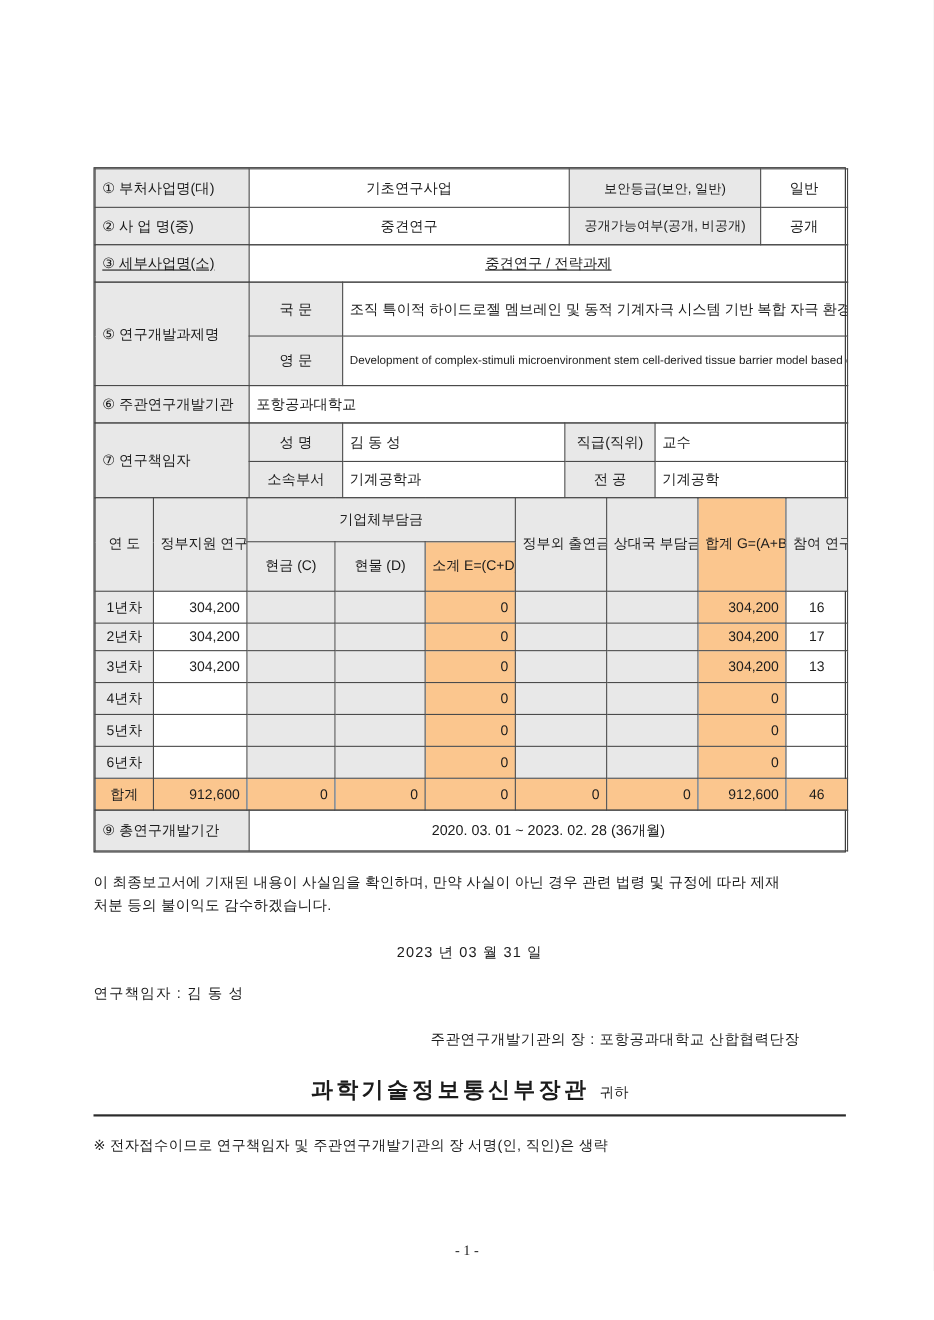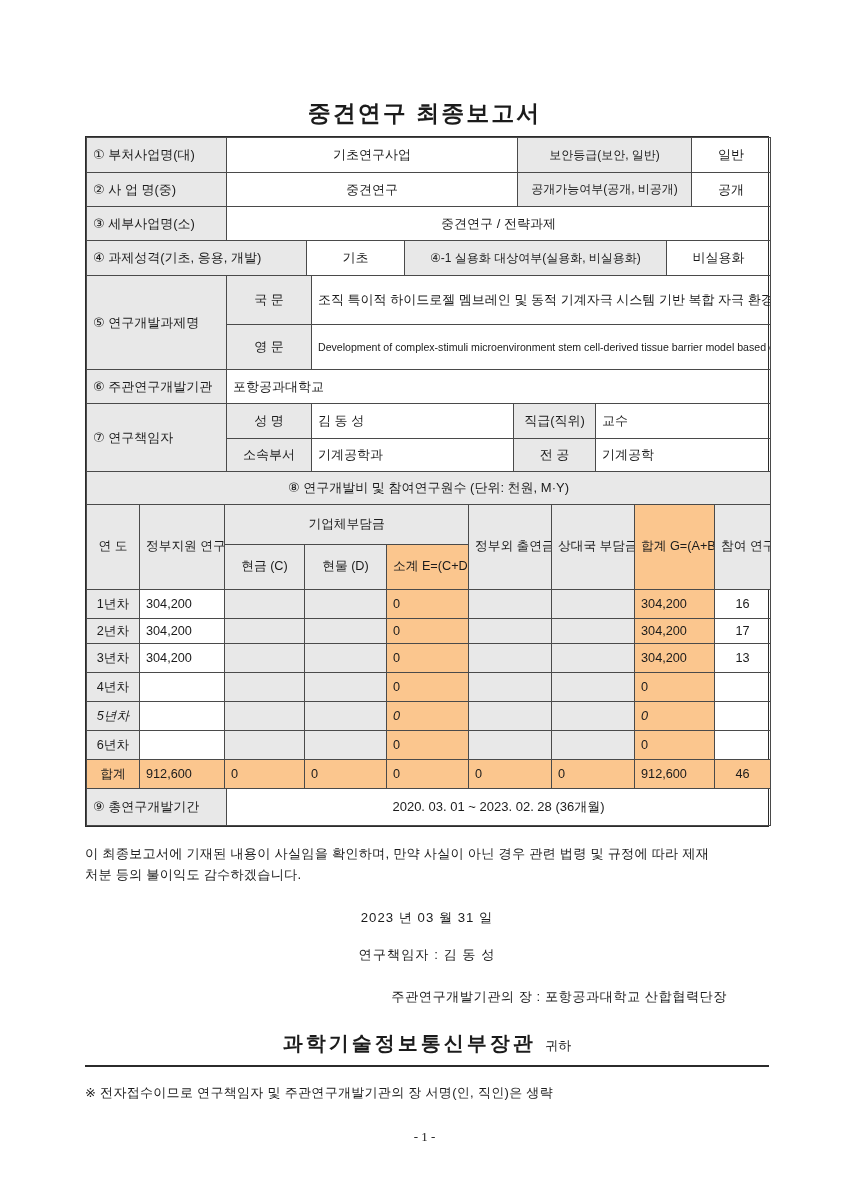--- a/index.html
+++ b/index.html
@@ -6,63 +6,62 @@
   .page{
     width:849px;height:1200px;position:relative;margin:0 auto;
     background:#ffffff;color:#1b1b1b;
     font-family:"Liberation Sans","DejaVu Sans",sans-serif;
     overflow:hidden;
   }
   .title{
     position:absolute;top:98px;left:0;width:100%;
     text-align:center;font-size:23px;font-weight:bold;letter-spacing:2px;
   }
-  .content{position:absolute;left:85px;top:136px;width:684px;}
+  .content{position:absolute;left:85px;top:152px;width:684px;}
   table.tbl{
     width:684px;table-layout:fixed;border-collapse:collapse;
     font-size:13px;
   }
   table.tbl + table.tbl{margin-top:-1px;}
   .tbl td{
     border:1px solid #4a4a4a;vertical-align:middle;
     padding:2px 6px;overflow:hidden;white-space:nowrap;
   }
   .doc-tables{border:1px solid #2b2b2b;}
   .g{background:#e8e8e8;}
   .o{background:#fbc68e;}
   .ctr{text-align:center;}
   .lft{text-align:left;}
-  .rgt{}
+  .rgt{text-align:right;}
   .pre{white-space:pre-line;}
   .kor-title{font-size:13px;line-height:1.75;}
   .eng-title{font-size:10.6px;line-height:1.9;letter-spacing:0;}
   .small{font-size:12px;}
   .budget td{font-size:12.7px;}
   .budget .hd{line-height:1.35;}
   .footer-block{margin-top:16px;font-size:13.2px;line-height:1.6;}
   .statement{text-align:left;letter-spacing:0.2px;}
   .date-line{text-align:center;margin-top:22px;letter-spacing:1px;}
-  .pi-line{text-align:center;margin-top:16px;letter-spacing:1px;}
+  .pi-line{margin-top:16px;letter-spacing:1px;}
   .org-line{text-align:right;margin-top:20px;padding-right:42px;letter-spacing:0.5px;}
   .recipient-line{text-align:center;margin-top:20px;}
   .recipient-main{font-size:20px;font-weight:bold;letter-spacing:3px;}
   .recipient-suffix{font-size:13px;margin-left:6px;}
   .rule{border-top:2px solid #2b2b2b;margin-top:6px;}
   .note-line{margin-top:16px;font-size:13px;letter-spacing:0.3px;}
   .page-num{
     position:absolute;bottom:55px;left:0;width:100%;
     text-align:center;font-size:13px;font-family:"Liberation Serif","DejaVu Serif",serif;
   }
 </style>
 </head>
 <body>
 
 <div class="page">
 
-  <div class="title">중견연구 최종보고서</div>
 
   <div class="content">
     <div class="doc-tables">
 
       <table class="tbl">
         <colgroup>
             <col style="width:140px">
             <col style="width:291px">
             <col style="width:174px">
             <col style="width:79px">
@@ -82,43 +81,27 @@
         </tr>
       </tbody>
         </table>
 
       <table class="tbl">
         <colgroup>
             <col style="width:140px">
             <col style="width:544px">
           </colgroup>
         <tbody>
-            <tr style="height:34px;">
+            <tr style="height:34px;text-decoration:underline;">
           <td class="g lft">③ 세부사업명(소)</td>
           <td class="ctr">중견연구 / 전략과제</td>
         </tr>
       </tbody>
         </table>
 
-      <table class="tbl">
-        <colgroup>
-            <col style="width:220px">
-            <col style="width:98px">
-            <col style="width:262px">
-            <col style="width:104px">
-          </colgroup>
-        <tbody>
-            <tr style="height:35px;">
-          <td class="g lft">④ 과제성격(기초, 응용, 개발)</td>
-          <td class="ctr">기초</td>
-          <td class="g ctr small">④-1 실용화 대상여부(실용화, 비실용화)</td>
-          <td class="ctr">비실용화</td>
-        </tr>
-      </tbody>
-        </table>
 
       <table class="tbl">
         <colgroup>
             <col style="width:140px">
             <col style="width:85px">
             <col style="width:459px">
           </colgroup>
         <tbody>
             <tr style="height:49px;">
           <td class="g lft" rowspan="2">⑤ 연구개발과제명</td>
@@ -165,30 +148,20 @@
         </tr>
         <tr style="height:33px;">
           <td class="g ctr">소속부서</td>
           <td class="lft">기계공학과</td>
           <td class="g ctr">전 공</td>
           <td class="lft">기계공학</td>
         </tr>
       </tbody>
         </table>
 
-      <table class="tbl">
-        <colgroup>
-            <col style="width:684px">
-          </colgroup>
-        <tbody>
-            <tr style="height:33px;">
-          <td class="g ctr">⑧ 연구개발비 및 참여연구원수 (단위: 천원, M·Y)</td>
-        </tr>
-      </tbody>
-        </table>
 
       <table class="tbl budget">
         <colgroup>
           <col style="width:53px">
             <col style="width:85px">
             <col style="width:80px">
             <col style="width:82px">
             <col style="width:82px">
           <col style="width:83px">
             <col style="width:83px">
@@ -259,21 +232,21 @@
           <td class="g ctr">4년차</td>
           <td class="rgt"></td>
           <td class="g"></td>
           <td class="g"></td>
           <td class="o rgt">0</td>
           <td class="g"></td>
           <td class="g"></td>
           <td class="o rgt">0</td>
           <td class="ctr"></td>
         </tr>
-        <tr style="height:29px;font-style:italic;">
+        <tr style="height:29px;">
           <td class="g ctr">5년차</td>
           <td class="rgt"></td>
           <td class="g"></td>
           <td class="g"></td>
           <td class="o rgt">0</td>
           <td class="g"></td>
           <td class="g"></td>
           <td class="o rgt">0</td>
           <td class="ctr"></td>
         </tr>

